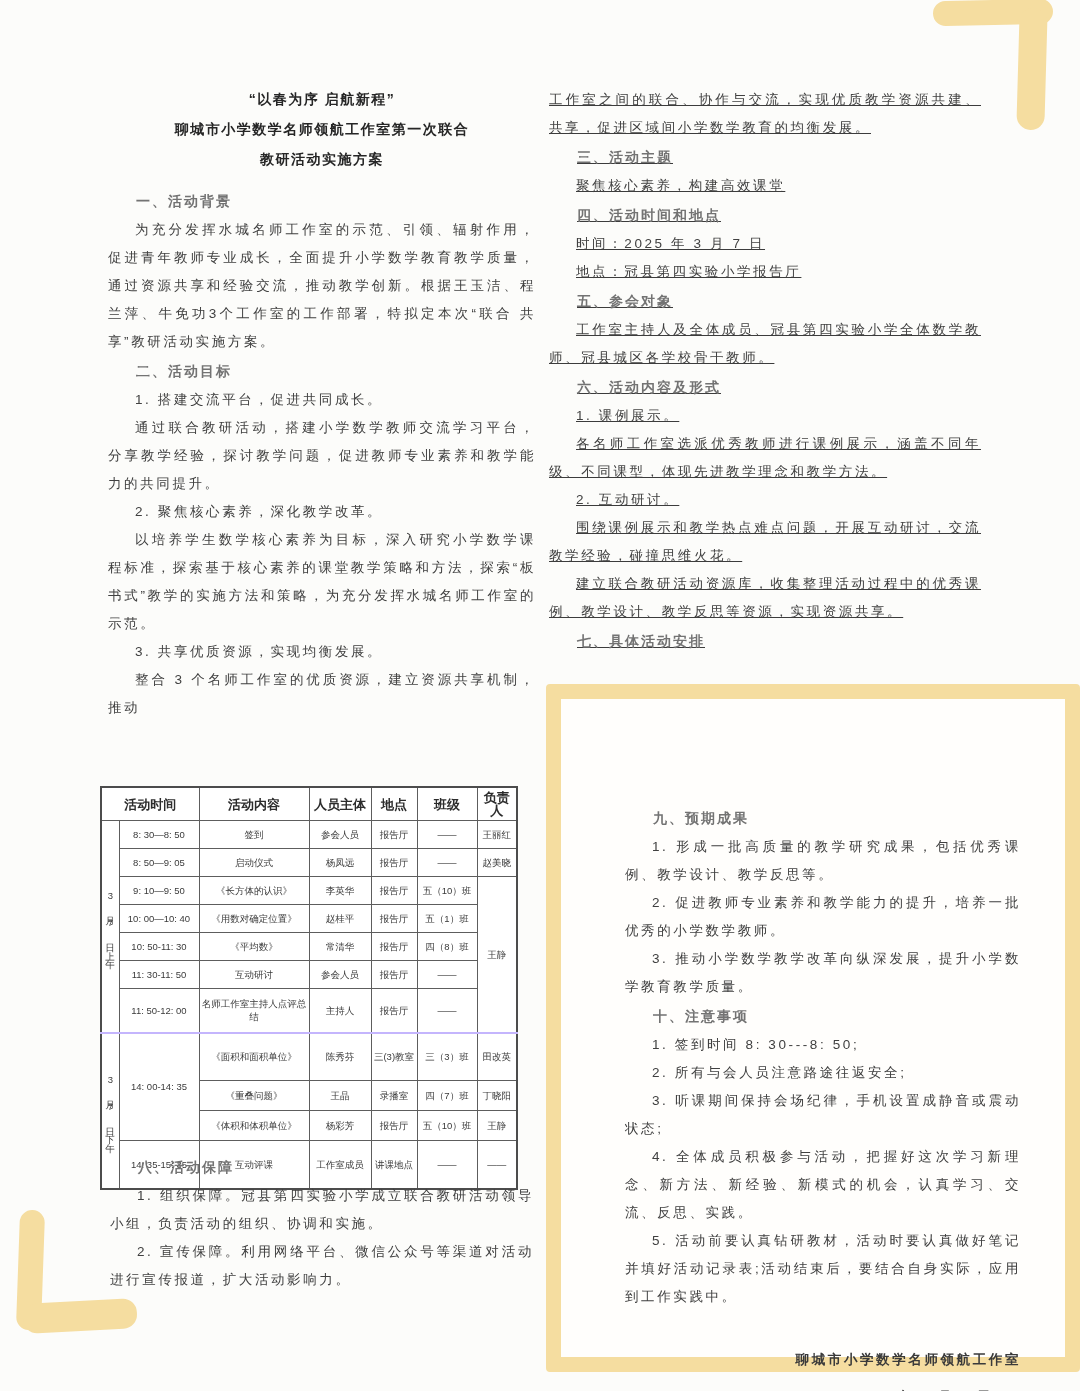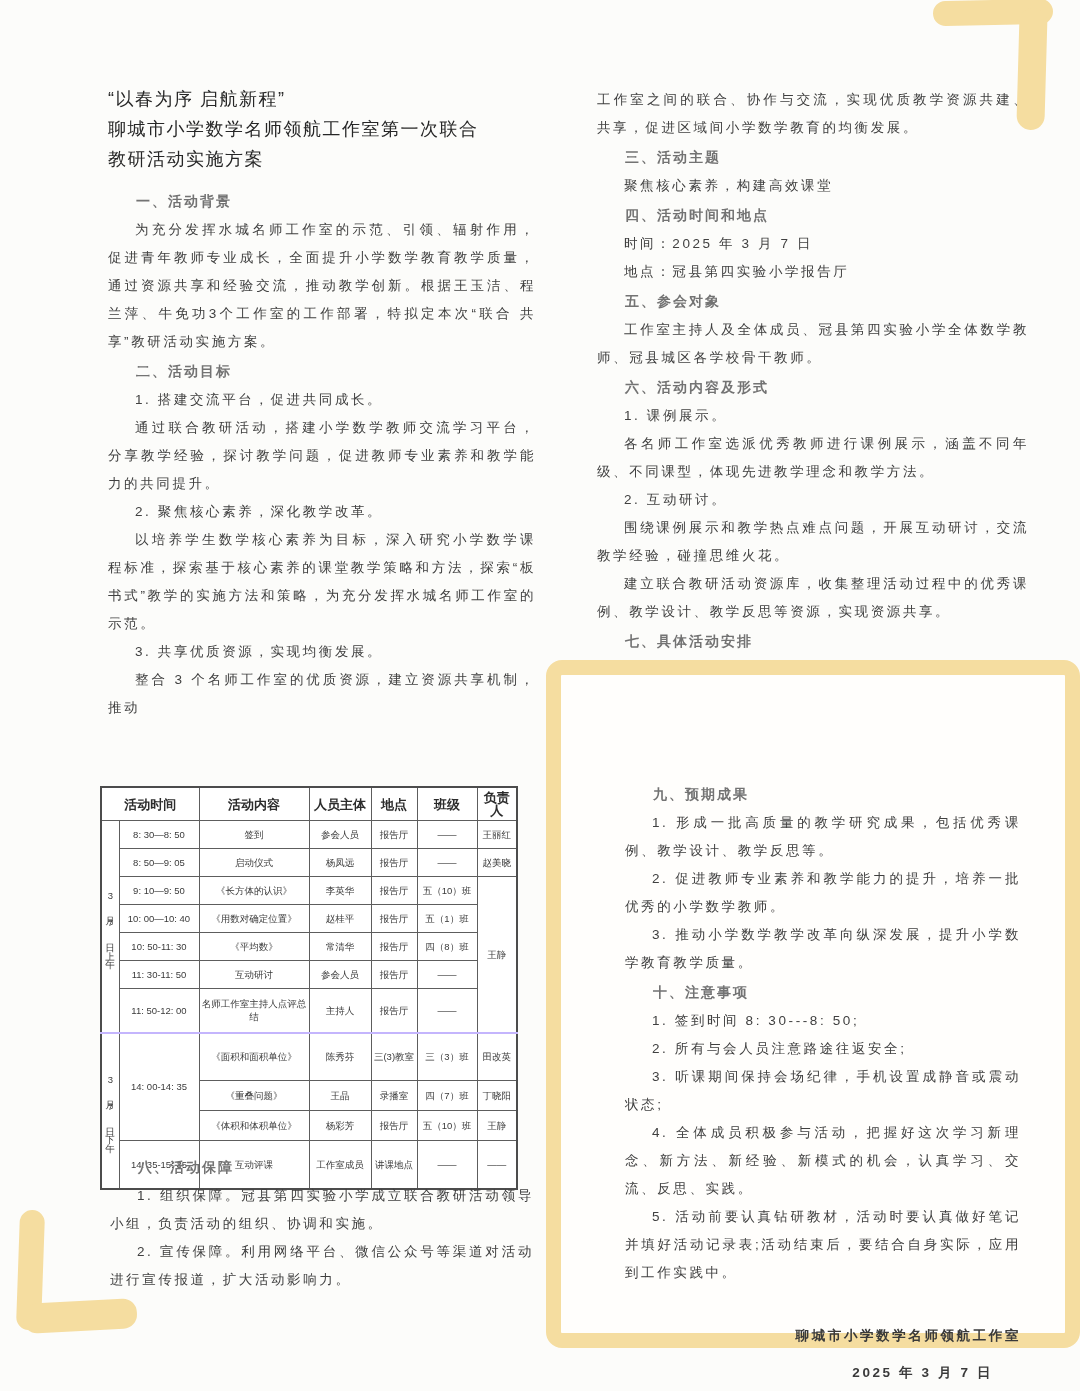--- a/index.html
+++ b/index.html
@@ -5,22 +5,22 @@
   html,body{margin:0;padding:0;}
   body{
     width:1080px;height:1391px;position:relative;overflow:hidden;
     background:#fcfcfa;
     font-family:"Liberation Sans", sans-serif;
     color:#3c3c3c;
   }
   .page{position:absolute;}
   
   .doc-title{
-    font-weight:400;color:#262626;
-    font-size:18px;line-height:30px;letter-spacing:1.5px;
+    text-align:center;font-weight:700;color:#262626;
+    font-size:14px;line-height:30px;letter-spacing:1.5px;
   }
   .h{
     font-weight:700;color:#737373;font-size:14px;line-height:30px;
     text-indent:2em;letter-spacing:2px;margin:0;
   }
   .p{
     font-size:13.5px;line-height:28px;letter-spacing:2.6px;
     text-indent:2em;text-align:justify;margin:0;color:#404040;
   }
   .p.noindent{text-indent:0;}
@@ -42,22 +42,22 @@
   .vcell span{
     writing-mode:vertical-lr;text-orientation:upright;
     letter-spacing:0.85em;font-size:9.5px;display:inline-block;
   }
   .rh28{height:28px}.rh30{height:30px}
   .rh44{height:44px}.rh48{height:48px}
   .w-period{width:18px}.w-time{width:80px}.w-content{width:110px}
   .w-person{width:62px}.w-place{width:46px}.w-class{width:60px}.w-lead{width:40px}
   
   #page4-frame{
-    position:absolute;left:546px;top:660px;width:534px;height:688px;
-    box-sizing:border-box;border:15px solid #f5dda0;border-radius:16px;
+    position:absolute;left:546px;top:684px;width:534px;height:688px;
+    box-sizing:border-box;border:15px solid #f5dda0;border-radius:4px;
     background:#fffefc;
   }
   #page4-content{padding:104px 44px 0 64px;}
   .signature{margin-top:30px;text-align:right;}
   .signature .line{font-size:13.5px;letter-spacing:2.6px;line-height:37px;color:#3a3a3a;font-weight:bold;}
   .signature .line.date{padding-right:28px;}
   
   .mark{position:absolute;background:#f5dda0;}
   #mark-tr-h{left:933px;top:0;width:120px;height:25px;border-radius:13px;transform:rotate(-1.2deg);}
   #mark-tr-v{left:1018px;top:8px;width:28px;height:122px;border-radius:14px;transform:rotate(1.6deg);}
@@ -82,21 +82,21 @@
   <div class="h">二、活动目标</div>
   <p class="p">1. 搭建交流平台，促进共同成长。</p>
   <p class="p">通过联合教研活动，搭建小学数学教师交流学习平台，分享教学经验，探讨教学问题，促进教师专业素养和教学能力的共同提升。</p>
   <p class="p">2. 聚焦核心素养，深化教学改革。</p>
   <p class="p">以培养学生数学核心素养为目标，深入研究小学数学课程标准，探索基于核心素养的课堂教学策略和方法，探索“板书式”教学的实施方法和策略，为充分发挥水城名师工作室的示范。</p>
   <p class="p">3. 共享优质资源，实现均衡发展。</p>
   <p class="p">整合 3 个名师工作室的优质资源，建立资源共享机制，推动</p>
 </div>
 <div class="pagenum">- 1 -</div>
 
-<div class="page" id="page2" style="left:597px;top:86px;width:432px;">
+<div class="page" id="page2" style="left:549px;top:86px;width:432px;text-decoration:underline;">
   <p class="p noindent">工作室之间的联合、协作与交流，实现优质教学资源共建、共享，促进区域间小学数学教育的均衡发展。</p>
   <div class="h">三、活动主题</div>
   <p class="p">聚焦核心素养，构建高效课堂</p>
   <div class="h">四、活动时间和地点</div>
   <p class="p">时间：2025 年 3 月 7 日</p>
   <p class="p">地点：冠县第四实验小学报告厅</p>
   <div class="h">五、参会对象</div>
   <p class="p">工作室主持人及全体成员、冠县第四实验小学全体数学教师、冠县城区各学校骨干教师。</p>
   <div class="h">六、活动内容及形式</div>
   <p class="p">1. 课例展示。</p>

